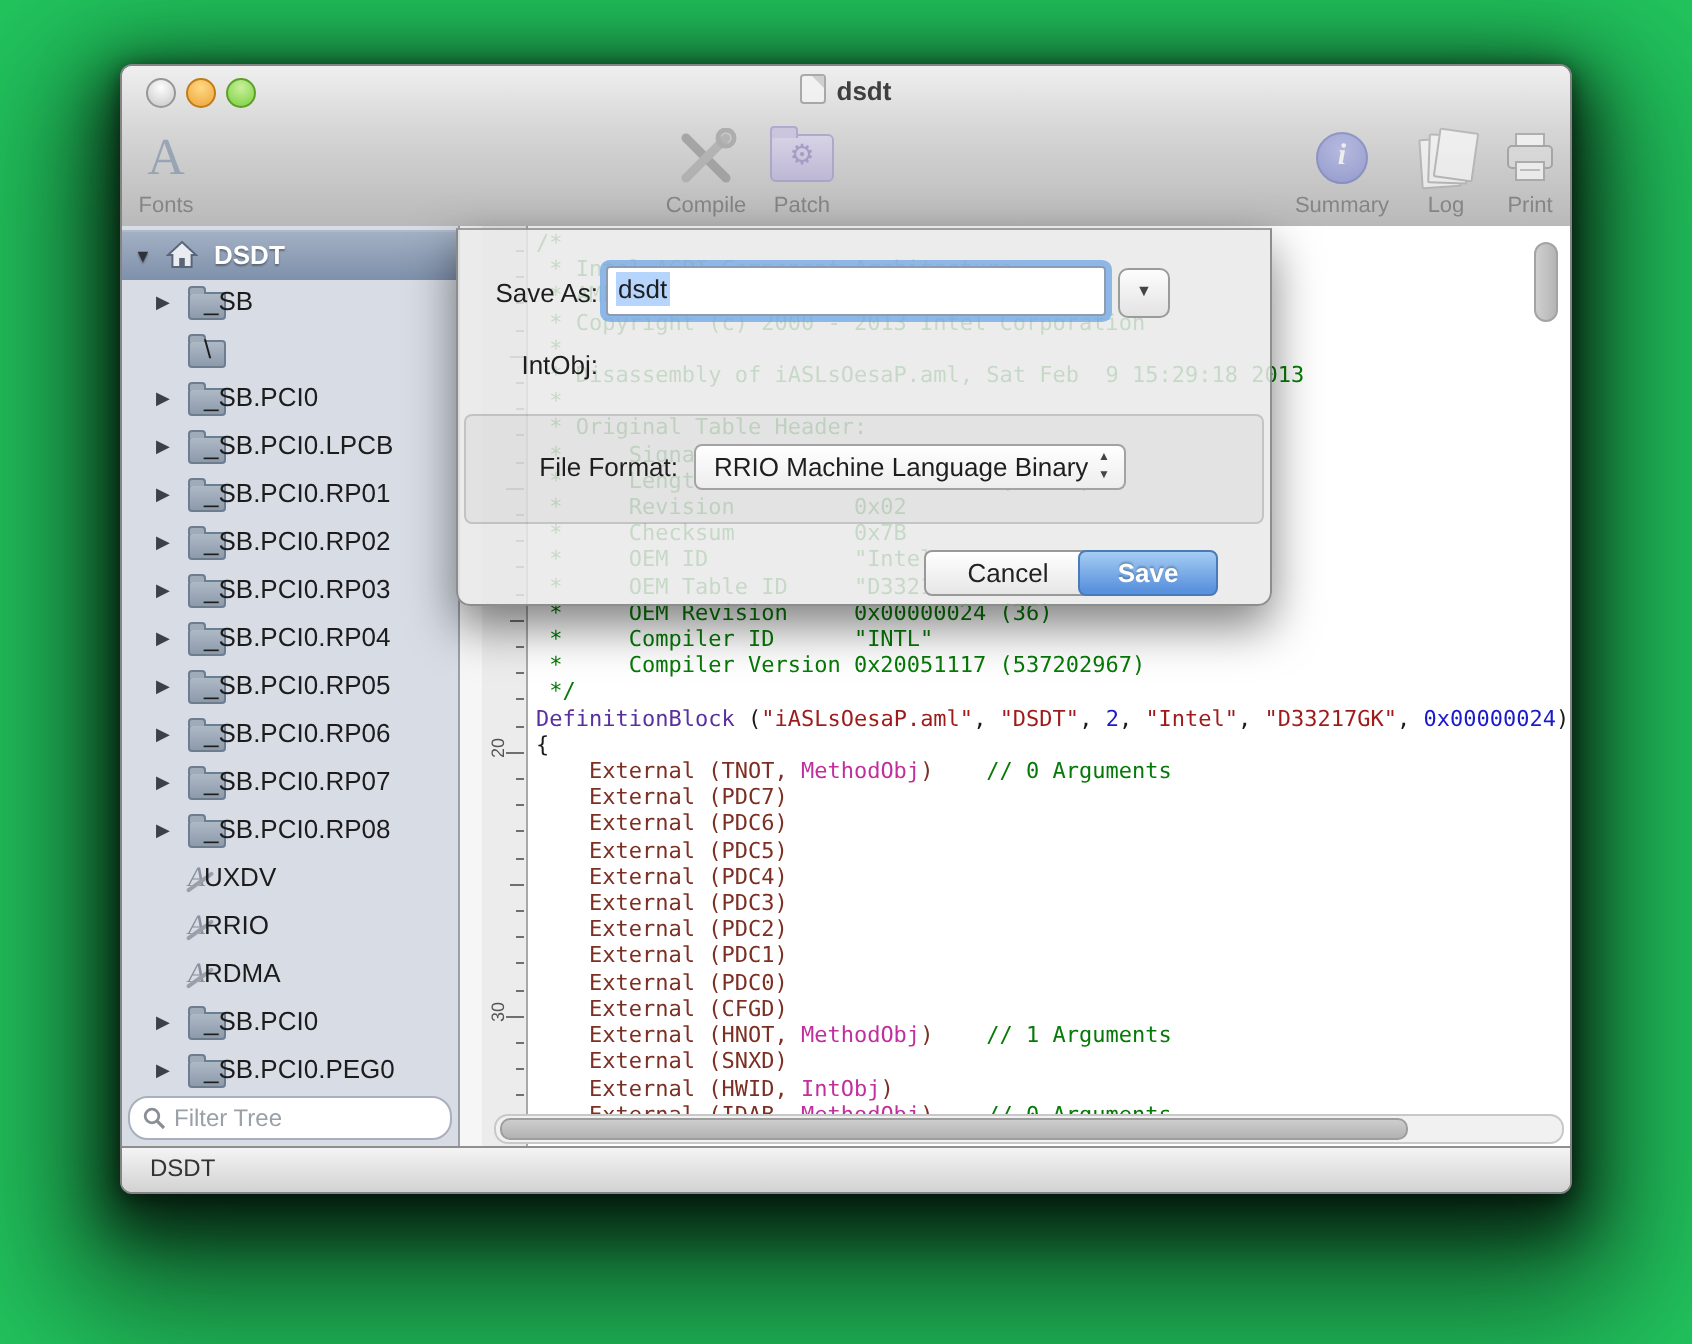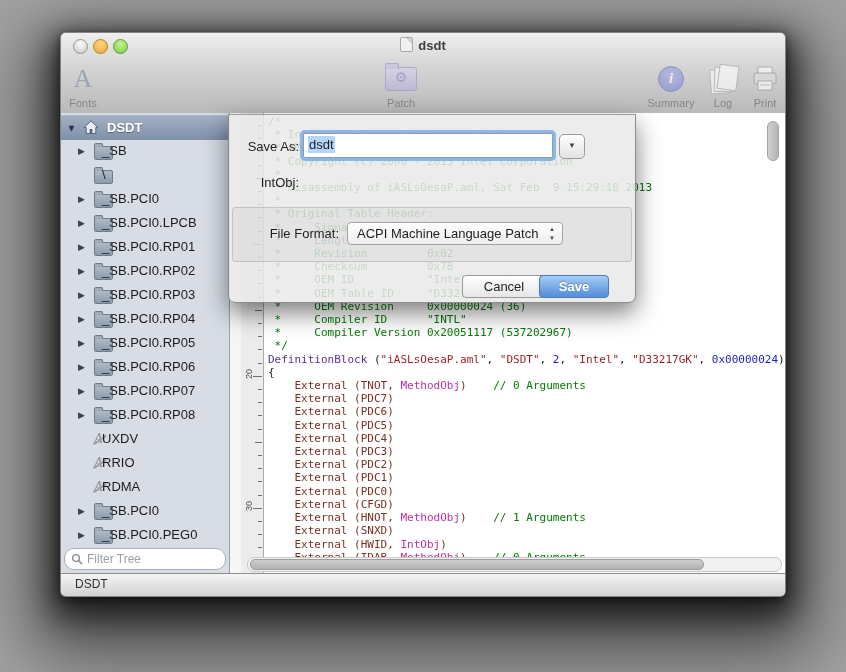--- a/index.html
+++ b/index.html
@@ -1,17 +1,17 @@
 <!DOCTYPE html>
 <html><head>
 <meta charset="utf-8">
 <style>
   html,body{margin:0;padding:0;background:#fff;width:846px;height:672px;overflow:hidden;
     font-family:"Liberation Sans",sans-serif;-webkit-font-smoothing:antialiased;}
-  .stage{position:relative;width:846px;height:672px;background:#a3a3a3;}
+  .stage{position:relative;width:846px;height:672px;background:#22c55e;}
   
   .window{position:absolute;left:60px;top:32px;width:724px;height:563px;border-radius:6px;
     background:#fff;border:1px solid rgba(50,50,50,.6);overflow:hidden;
     box-shadow:0 30px 70px 28px rgba(0,0,0,.52),0 12px 30px 8px rgba(0,0,0,.65),0 2px 10px rgba(0,0,0,.5);}
   .chrome{position:absolute;left:0;top:0;right:0;height:80px;
     background:linear-gradient(#efefef,#d6d6d6 40%,#b9b9b9);border-bottom:1px solid #7e7e7e;}
   .titlebar{position:absolute;left:0;top:0;right:0;height:24px;}
   .tl{position:absolute;top:6px;width:13px;height:13px;border-radius:50%;}
   .tl.close{left:12px;background:radial-gradient(circle at 50% 30%,#fdfdfd,#c7c7c7);border:1px solid #979797;}
   .tl.min{left:32px;background:radial-gradient(circle at 50% 30%,#ffd983,#eea33b);border:1px solid #c07c16;}
@@ -122,20 +122,30 @@
         <div class="title">
           <span class="doc"></span><span>dsdt</span>
         </div>
       </div>
 
       <div class="titem" style="left:-6px">
         <div class="ic">
             <span class="fonts-a">A</span>
           </div>
         <div class="lbl">Fonts</div>
+      </div>
+      <div class="titem" style="left:264px">
+        <div class="ic">
+          <svg width="32" height="30" viewBox="0 0 32 30">
+            <line x1="6" y1="5" x2="26" y2="25" stroke="#8e8e8e" stroke-width="4.5" stroke-linecap="round"></line>
+            <line x1="26" y1="5" x2="6" y2="25" stroke="#a5a5a5" stroke-width="4.5" stroke-linecap="round"></line>
+            <circle cx="26" cy="5" r="4" fill="none" stroke="#9a9a9a" stroke-width="2.5"></circle>
+          </svg>
+        </div>
+        <div class="lbl">Compile</div>
       </div>
       <div class="titem" style="left:312px">
         <div class="ic">
           <div class="folder-ic">
               <div class="gear">⚙</div>
             </div>
         </div>
         <div class="lbl">Patch</div>
       </div>
       <div class="titem" style="left:582px">
@@ -358,21 +368,21 @@
       <div class="sfield">
         <span class="val">dsdt</span>
       </div>
       <div class="discbtn">▼</div>
 
       <div class="slabel" style="left:0;top:60px">IntObj:</div>
 
       <div class="panel"></div>
       <div class="slabel" style="left:0;top:111px;width:110px">File Format:</div>
       <div class="popup" style="left:118px;top:107px;width:216px;height:23px">
-        <span style="margin-left:9px">ACPI Machine Language Patch</span>
+        <span style="margin-left:9px">RRIO Machine Language Binary</span>
         <span class="stepper">▲<br>▼</span>
       </div>
 
       <div class="btn cancel">Cancel</div>
       <div class="btn save">Save</div>
     </div>
 
   </div>
 </div>
 

